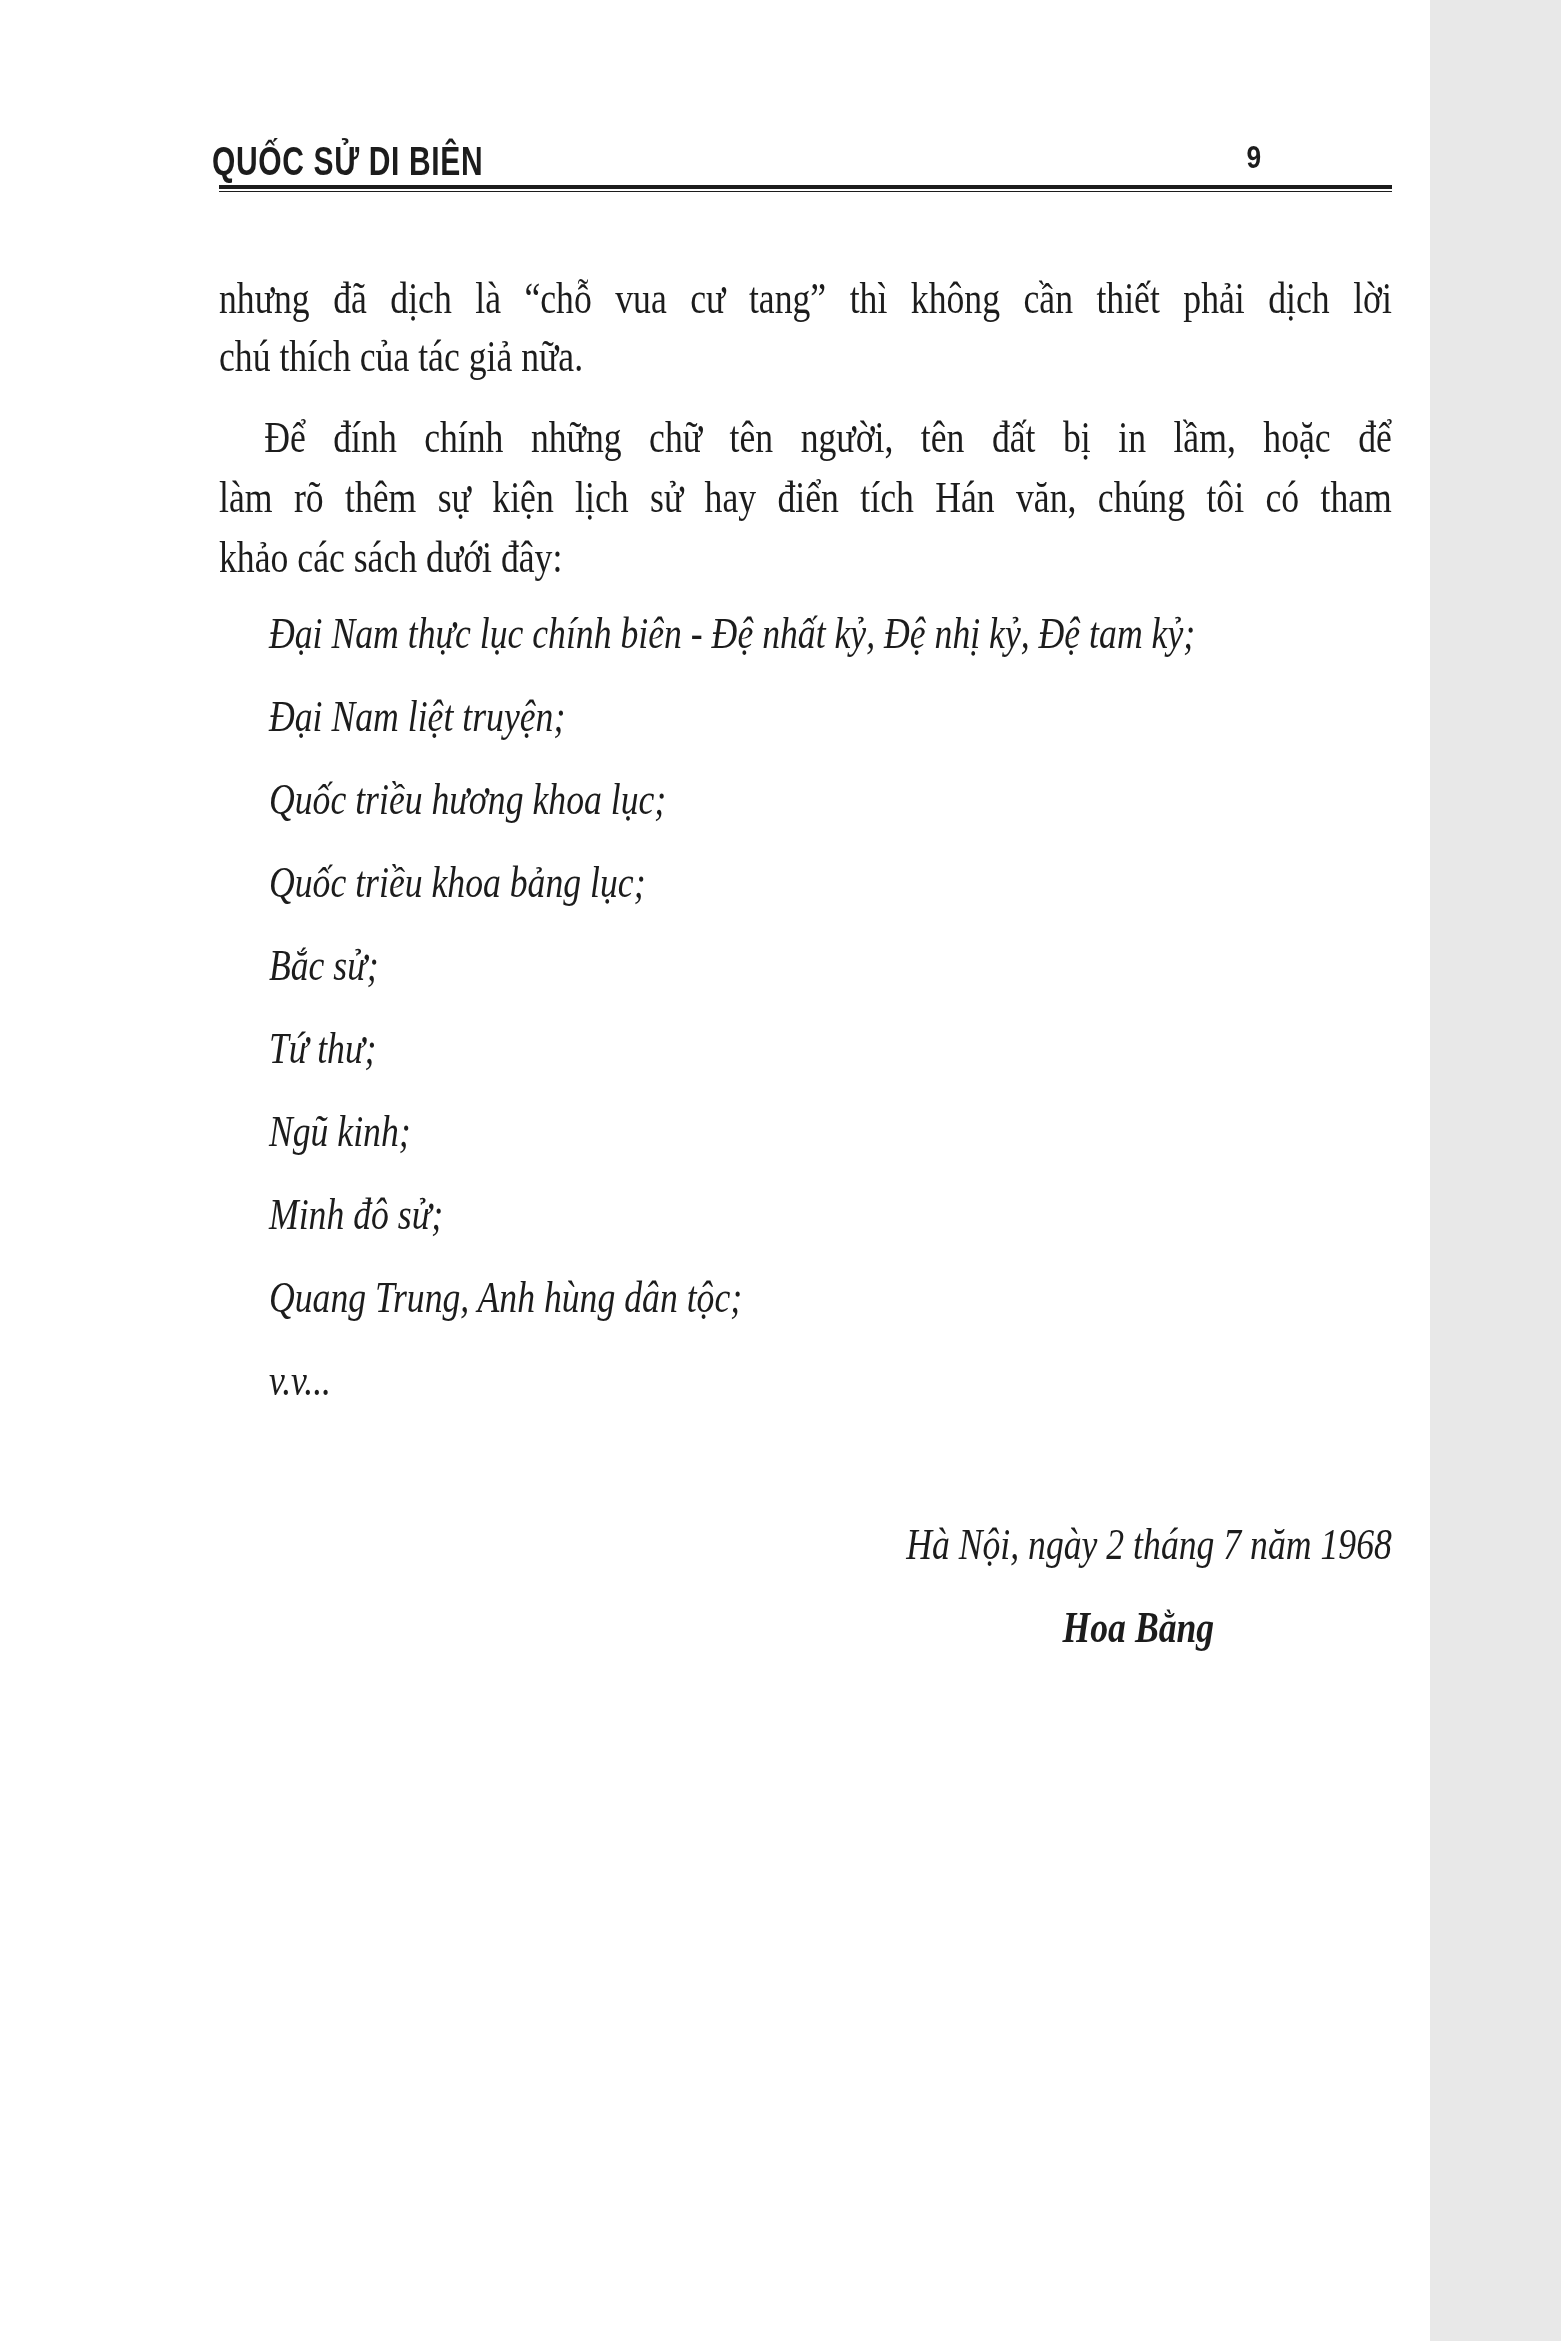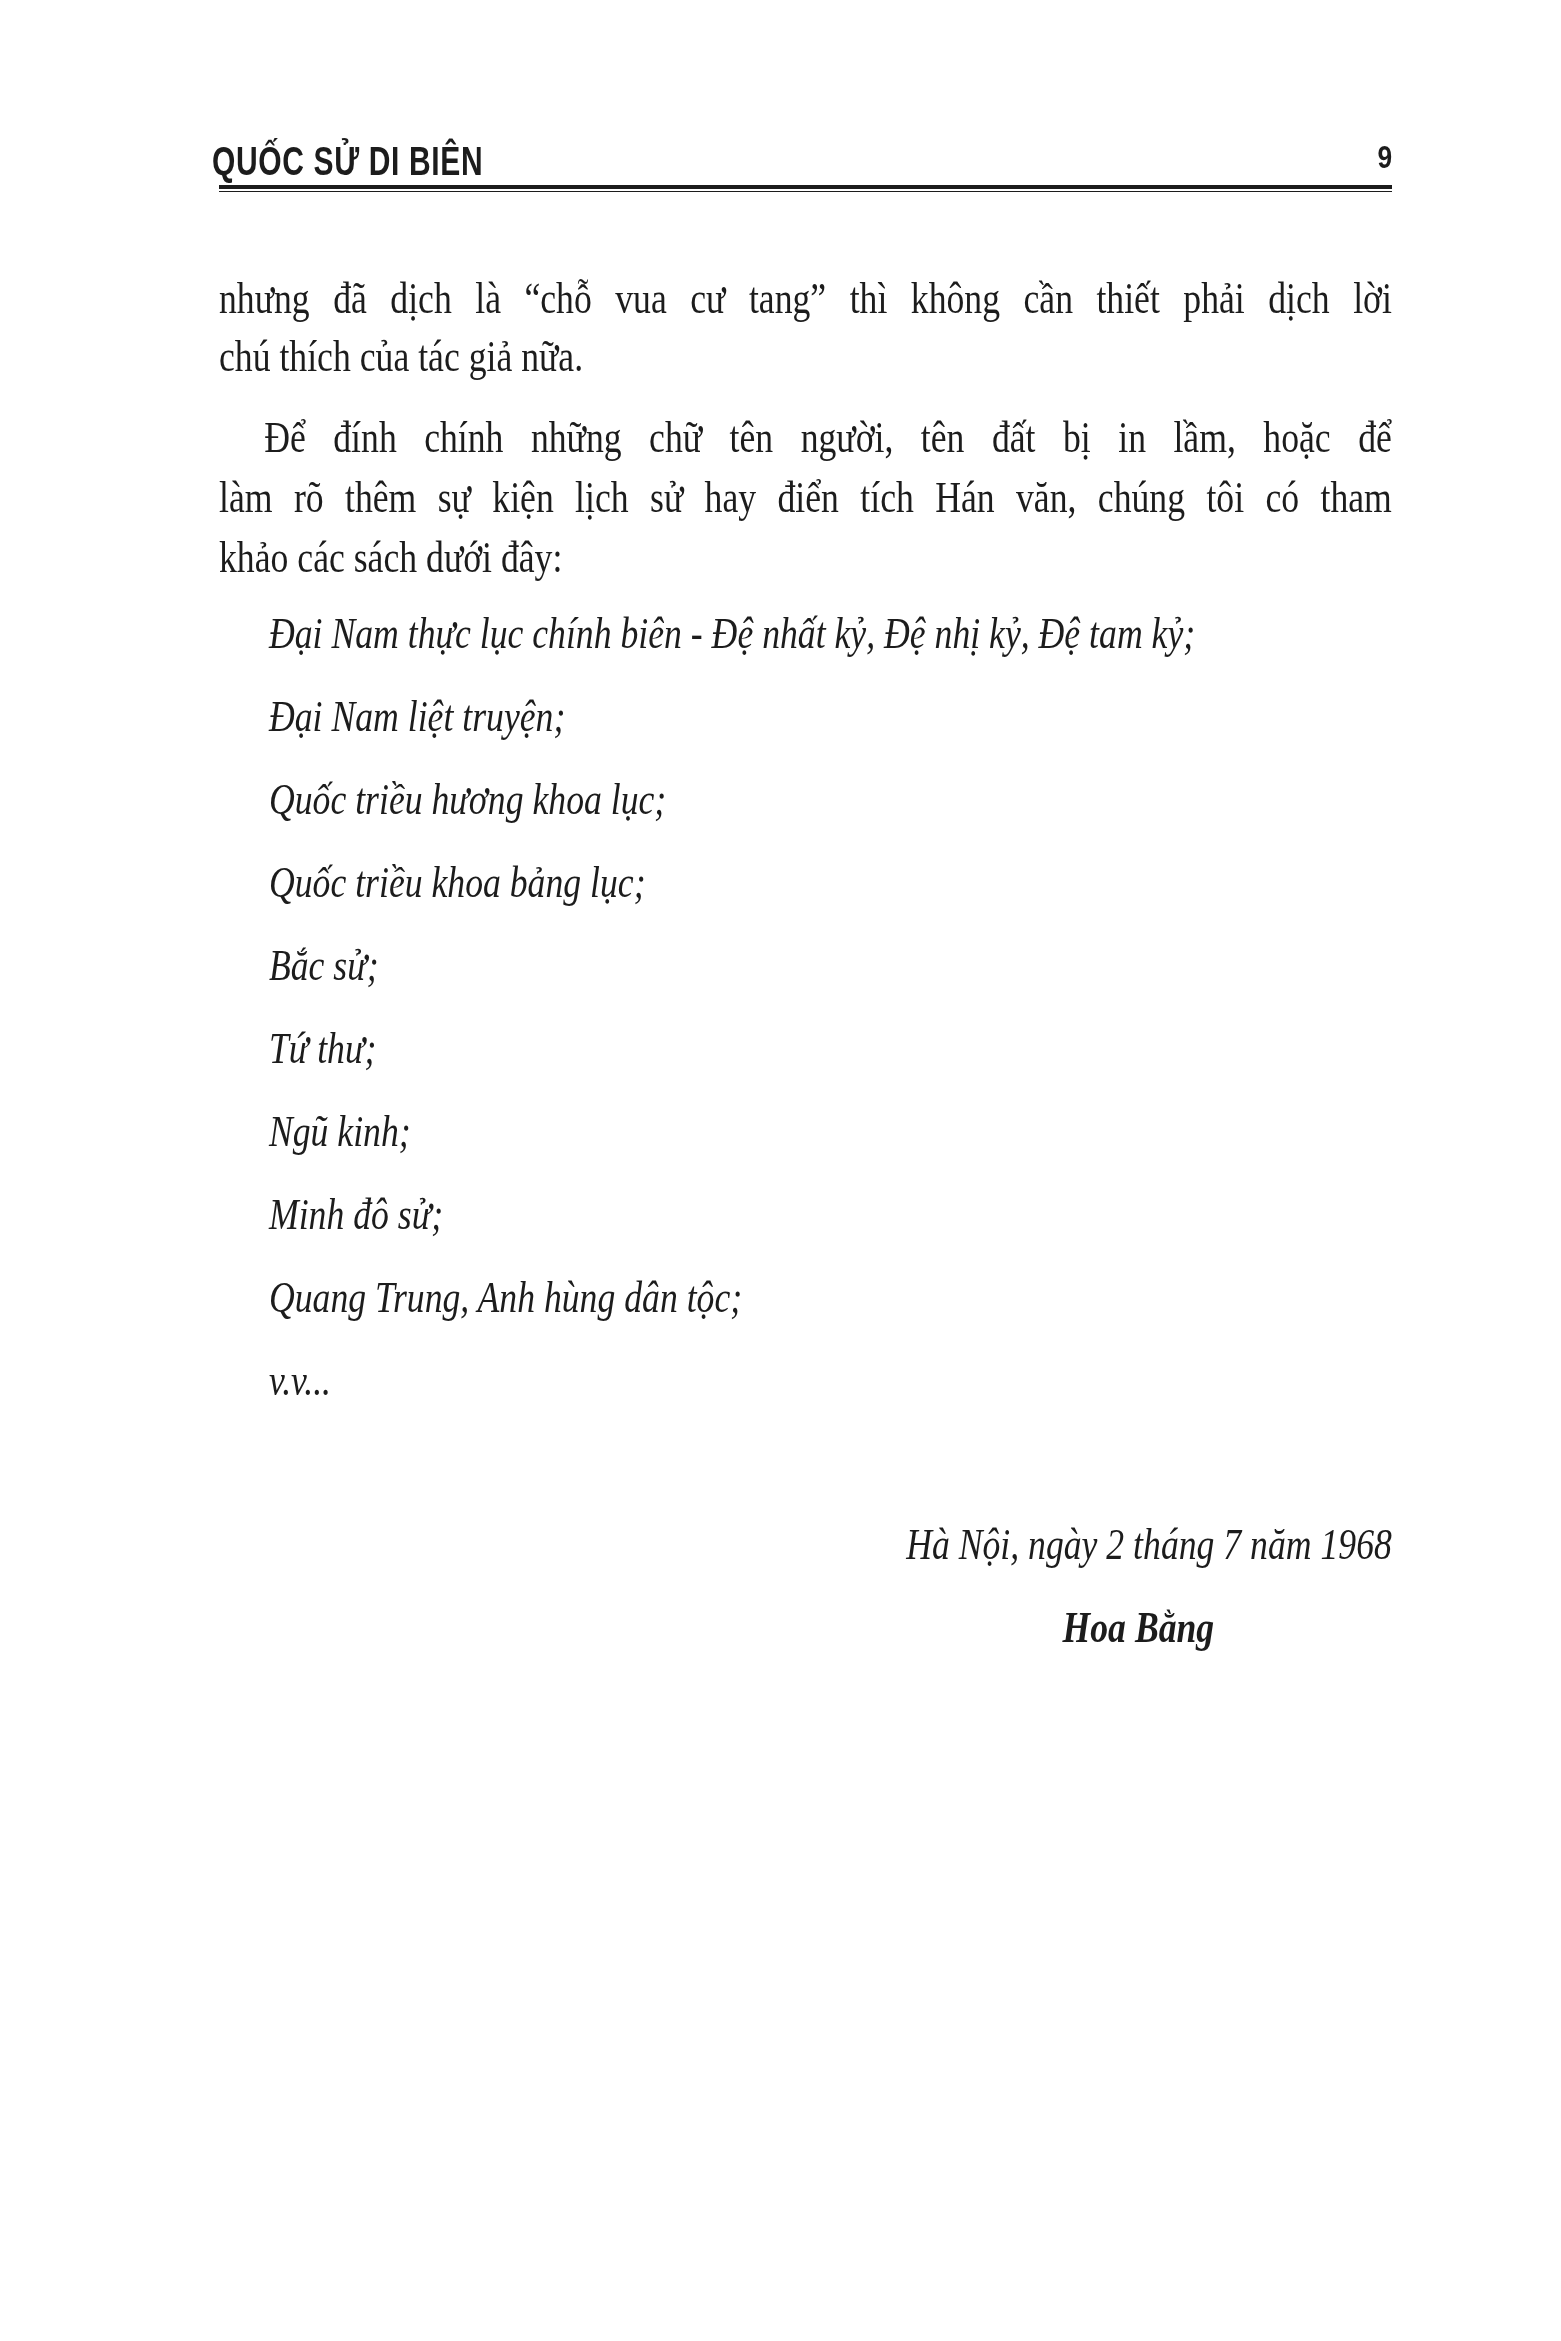--- a/index.html
+++ b/index.html
@@ -1,18 +1,18 @@
 <!DOCTYPE html>
 <html style="font-size:13.2px"><head>
 <meta charset="utf-8">
 <style>
   html,body{margin:0;padding:0;background:#e8e8e8;}
   .page{
     position:relative;
-    width:1561px;height:2342px;
+    width:1430px;height:2342px;
     background:#ffffff;
     overflow:hidden;
     font-family:"Liberation Serif","DejaVu Serif",serif;
     color:#1c1c1c;
   }
   
   .head-title{
     position:absolute;left:212px;top:140px;
     font-family:"Liberation Sans","DejaVu Sans",sans-serif;
     font-weight:bold;font-size:38px;line-height:38px;

